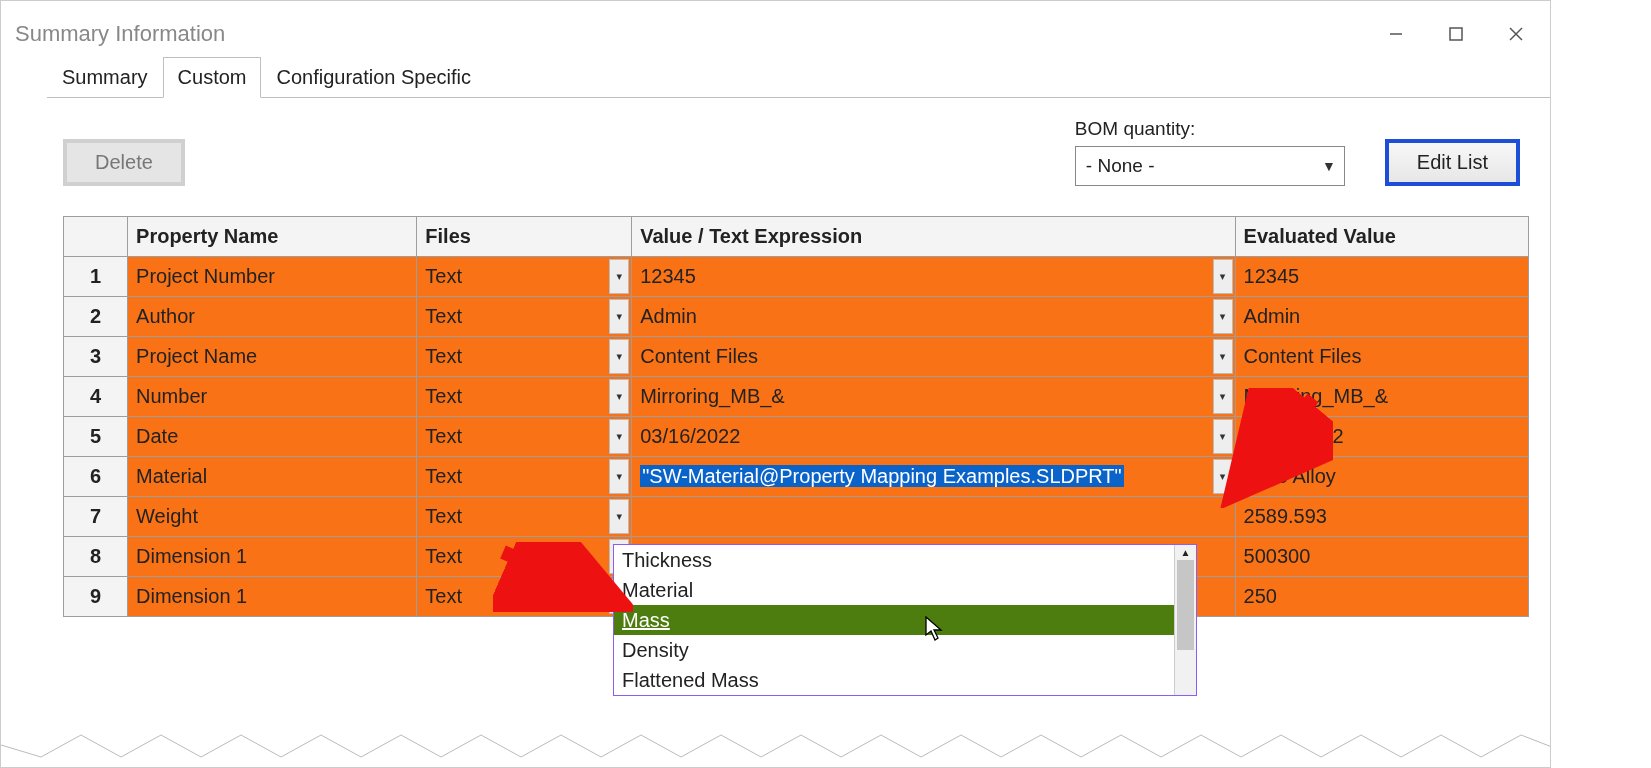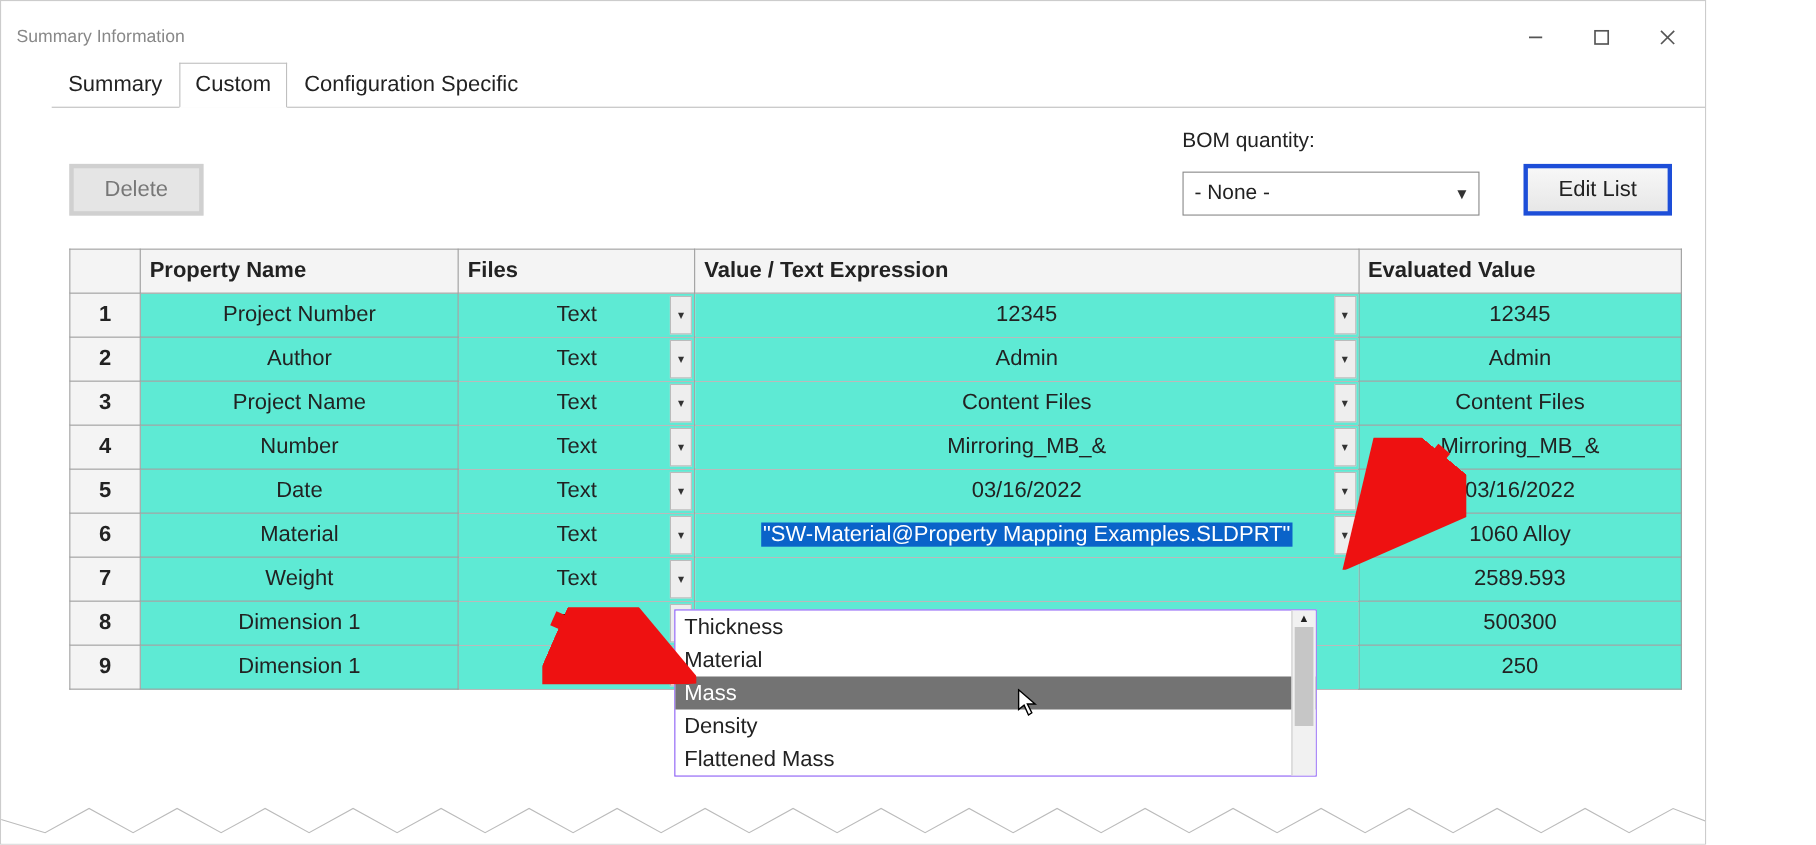--- a/index.html
+++ b/index.html
@@ -1,55 +1,55 @@
 <!DOCTYPE html>
 <html><head>
 <meta charset="utf-8">
 <style>
   * { box-sizing: border-box; }
   html, body { margin:0; padding:0; font-family: "Segoe UI", Tahoma, sans-serif; font-size:18px; color:#222; background:#fff; }
   .window { width:1551px; height:768px; border:1px solid #ccc; background:#fff; overflow:hidden; position:relative;}
-  .titlebar { display:flex; justify-content:space-between; align-items:center; height:50px; padding:16px 4px 0 14px; color:#888; font-size:16px;}
+  .titlebar { display:flex; justify-content:space-between; align-items:center; height:50px; padding:16px 4px 0 14px; color:#888; font-size:22px;}
   .titlebar .right { display:flex; gap:0;}
   .win-btn { width:60px; height:40px; display:flex; align-items:center; justify-content:center; color:#555;}
   .win-btn svg { width:16px; height:16px; }
   .client { padding:0 0 0 14px;margin-left:32px; }
   .tabstrip { display:flex; align-items:flex-end; height:42px; margin-top:4px;}
   .tab { padding:8px 14px; font-size:20px; color:#222; border:1px solid transparent; cursor:pointer; position:relative; top:1px;}
   .tab.active { background:#fff; border:1px solid #bfbfbf; border-bottom:1px solid #fff; }
   .below-tabs { border-top:1px solid #bfbfbf; padding:20px 30px 0 16px;}
   .toolbar { display:flex; justify-content:space-between; align-items:flex-end; margin-bottom:30px;}
   .btn { background:linear-gradient(#f7f7f7,#e7e7e7); border:4px solid #1d4ed8; padding:8px 28px; font-size:20px; cursor:pointer; }
   .btn.disabled { background:#e5e5e5; color:#777; border-color:#d0d0d0; cursor:default;}
   .bom-group { display:flex; align-items:flex-end; gap:40px;}
-  .bom-left { display:flex; flex-direction:column; gap:16px;}
+  .bom-left { display:flex; flex-direction:column; gap:6px;}
   .bom-label { font-size:19px; color:#222;}
   .select-box { display:flex; align-items:center; justify-content:space-between; width:270px; height:40px; border:1px solid #888; padding:0 8px 0 10px; background:#fff; font-size:19px;}
   .select-box .chev { font-size:14px; color:#333;}
   .grid-wrap { position:relative; width:1466px; }
   table.grid { border-collapse:collapse; width:100%; table-layout:fixed;}
-  table.grid th, table.grid td { border:1px solid #9d9d9d; padding:8px 8px; font-size:20px; text-align:center; background:#5eead4; }
+  table.grid th, table.grid td { border:1px solid #9d9d9d; padding:8px 8px; font-size:20px; text-align:left; background:#f97316; }
   table.grid th { background:#f4f4f4; font-weight:bold; text-align:left; font-size:20px; }
   table.grid th.rownum, table.grid td.rownum { width:58px; text-align:center; font-weight:bold; background:#f4f4f4;}
   col.c-rownum { width:62px; }
   col.c-name   { width:280px; }
   col.c-type   { width:208px; }
   col.c-value  { width:584px; }
   col.c-eval   { width:284px; }
   td.type-cell { position:relative; padding-right:26px;}
   td.type-cell .mini-chev, td.value-cell .mini-chev { position:absolute; right:2px; top:2px; bottom:2px; width:20px; background:#eee; border:1px solid #bbb; display:flex; align-items:center; justify-content:center; font-size:11px; color:#333;}
   td.value-cell { position:relative; padding-right:26px;}
   .value-highlight { background:#0a63c9; color:#fff; padding:0 2px;}
   
   .dropdown { position:absolute; left:550px; top:328px; width:584px; background:#fff; border:1px solid #8b5cf6; z-index:10; font-size:20px;}
   .dropdown .dd-scroll { position:absolute; right:0; top:0; bottom:0; width:22px; background:#f1f1f1; border-left:1px solid #ccc;}
   .dropdown .dd-scroll .thumb { position:absolute; left:2px; right:2px; top:15px; height:90px; background:#c6c6c6;}
   .dropdown .dd-scroll .up { position:absolute; left:0; right:0; top:0; height:15px; display:flex; align-items:center; justify-content:center; font-size:10px;}
   .dd-item { padding:2px 8px; line-height:26px;}
-  .dd-item.sel { background:#737373; color:#fff;}
+  .dd-item.sel { background:#4d7c0f; color:#fff;text-decoration:underline;}
   
   .arrow { position:absolute; z-index:20; }
   .arrow svg { display:block; }
   
   .cursor { position:absolute; z-index:30; }
   
   .torn { position:absolute; left:0; right:0; bottom:0; height:40px; z-index:5;}
 </style>
 </head>
 <body>

